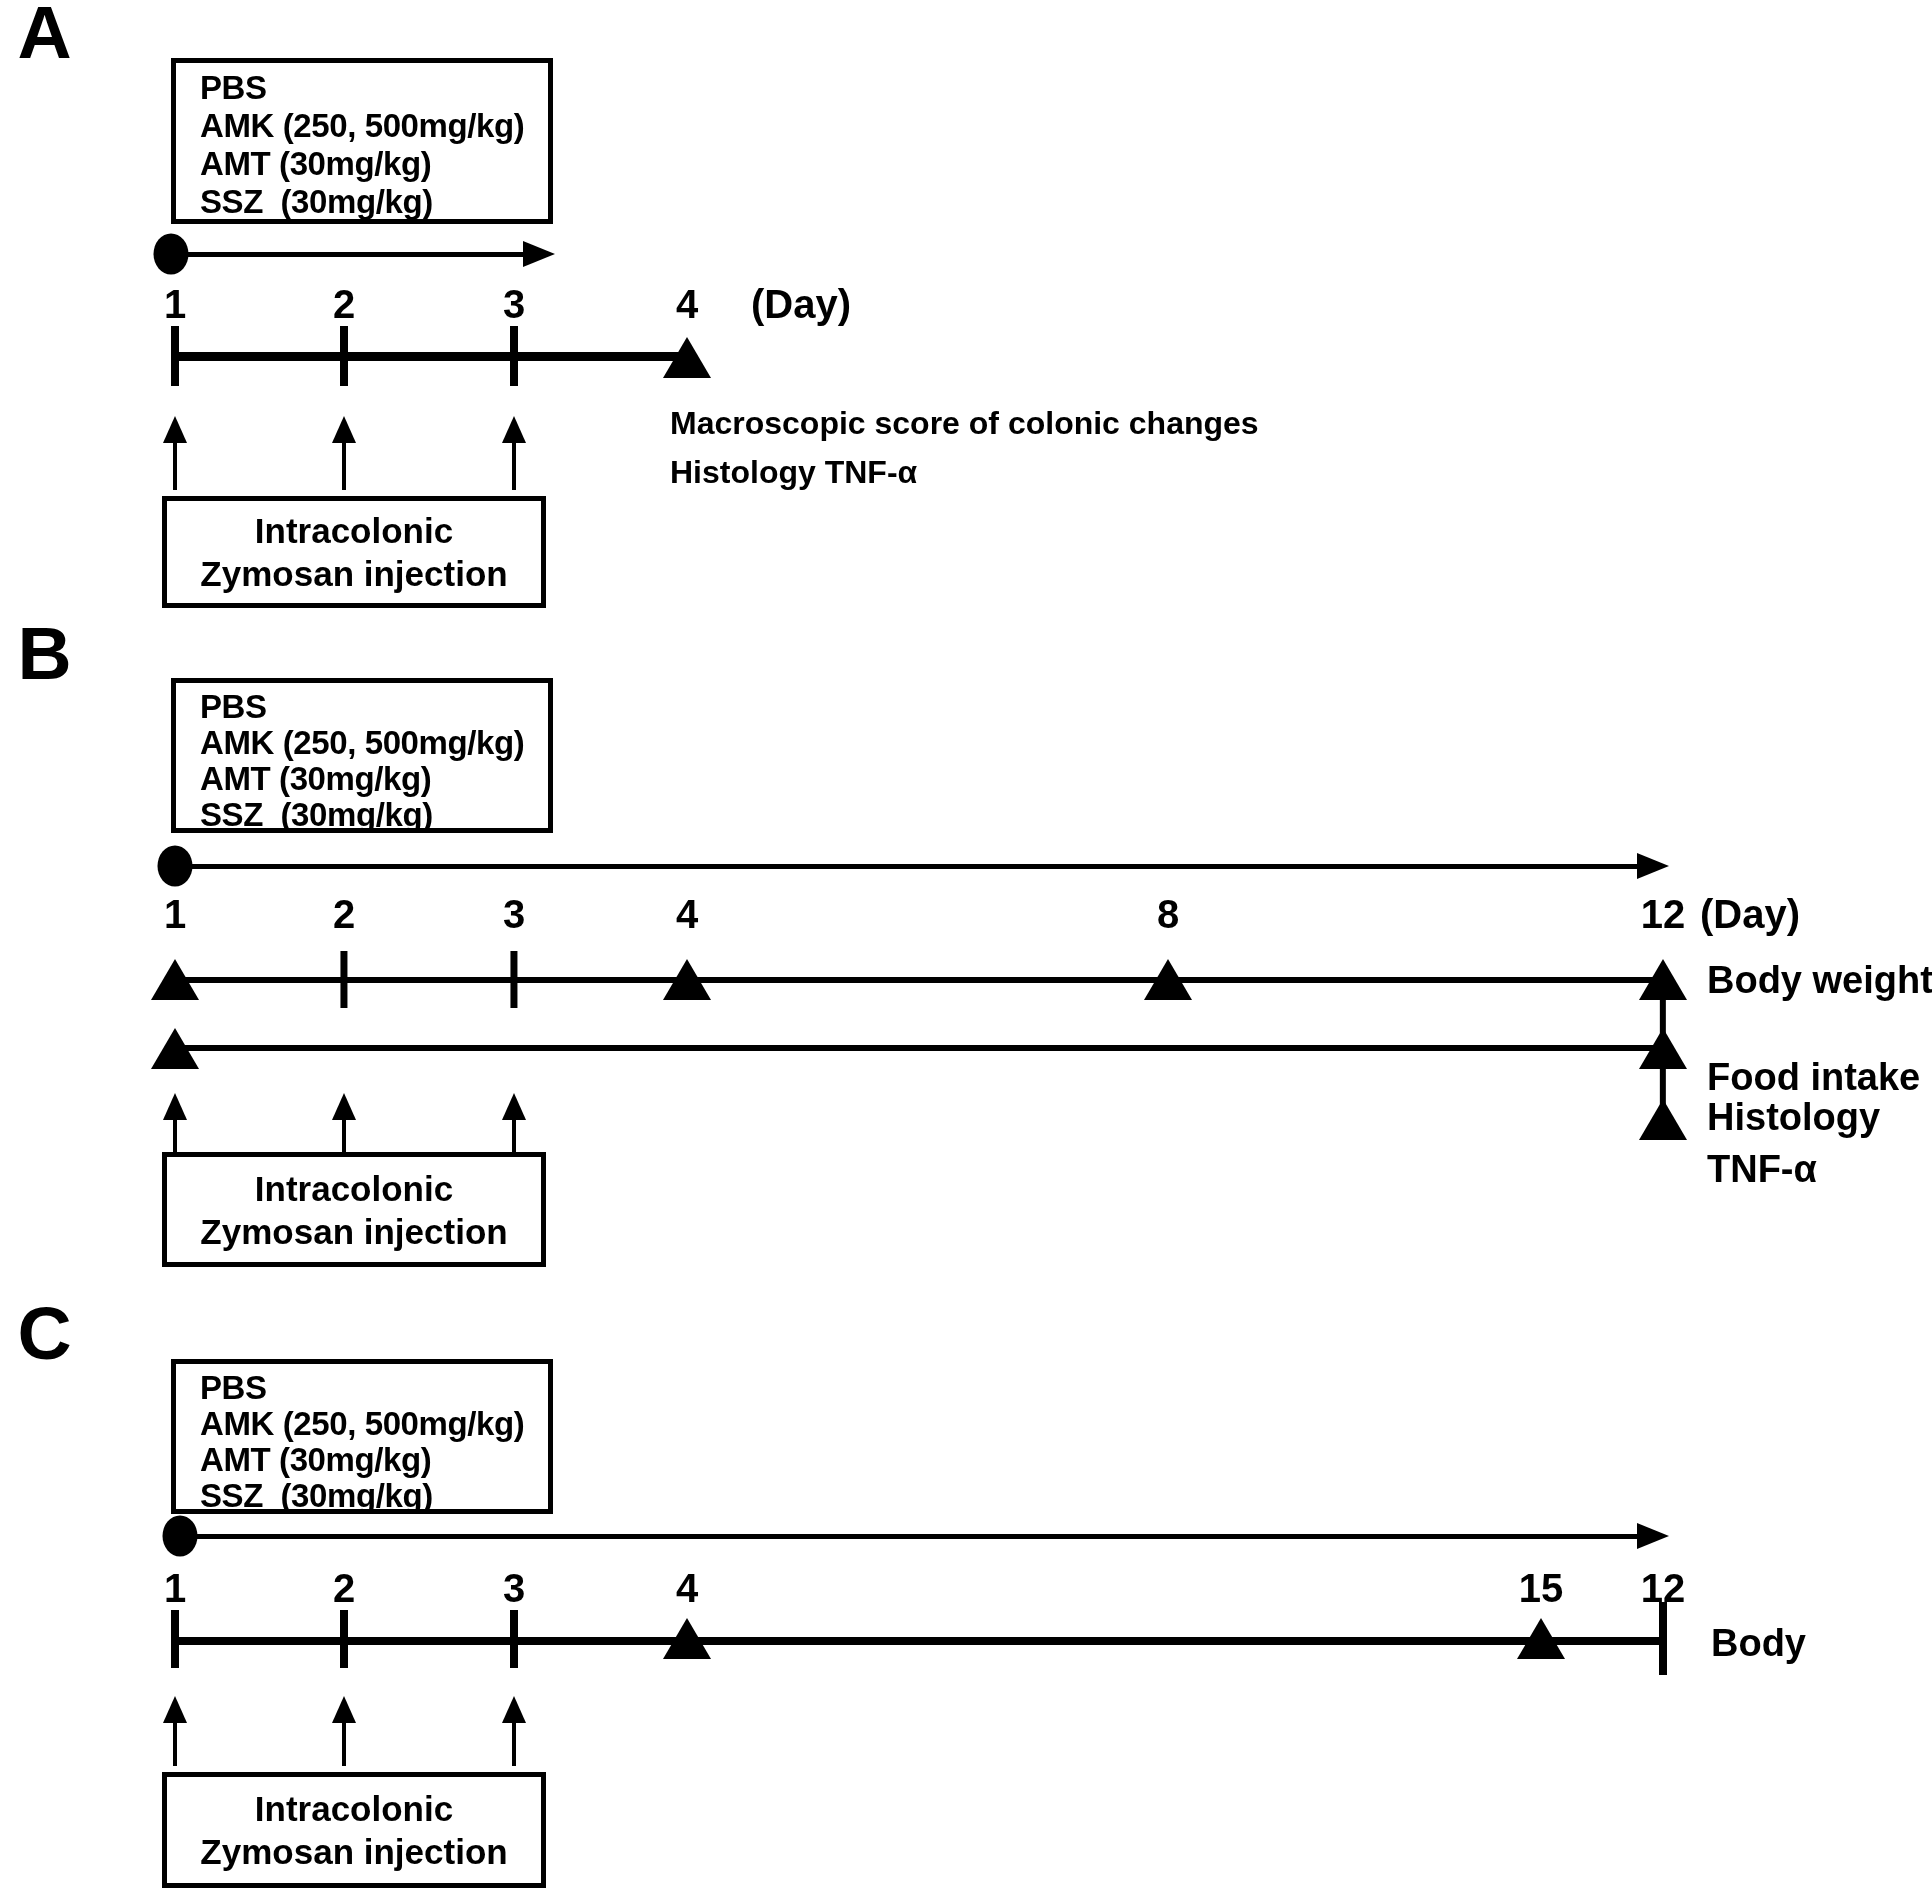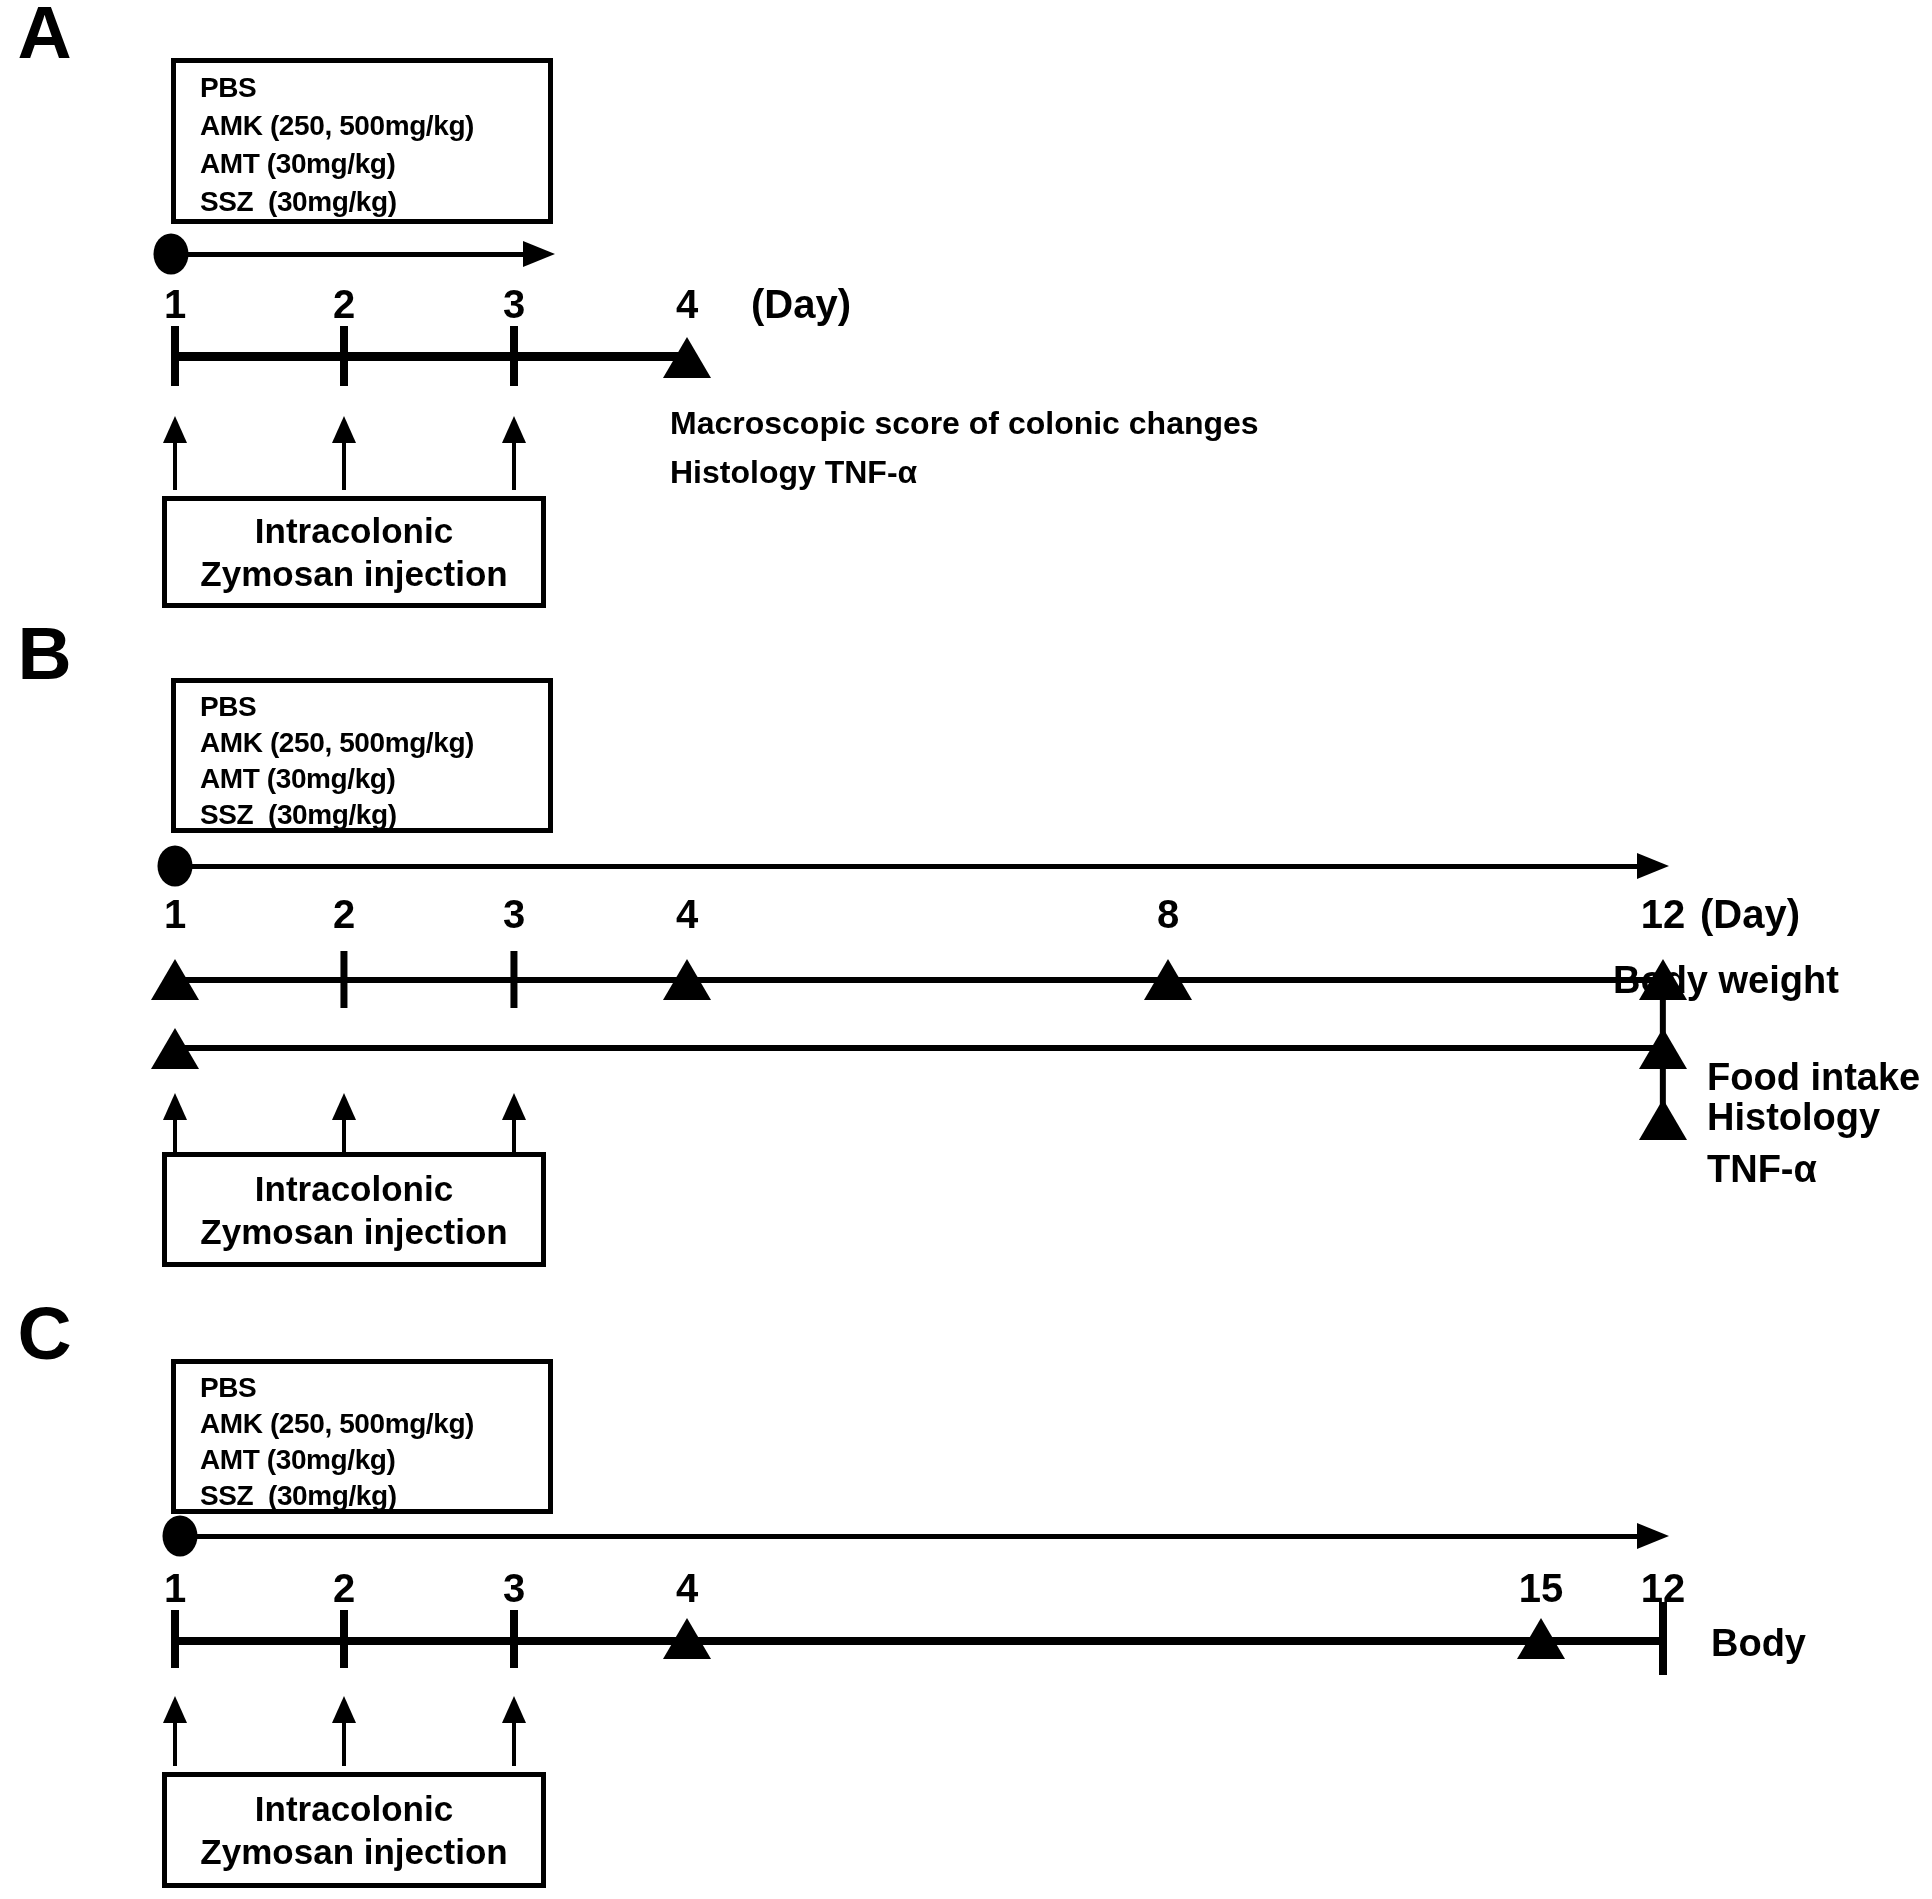--- a/index.html
+++ b/index.html
@@ -1,20 +1,20 @@
 <!DOCTYPE html>
 <html style="font-size:12.6px"><head>
 <meta charset="utf-8">
 <style>
   html,body{margin:0;padding:0;background:#fff;}
   body{width:1933px;height:1899px;position:relative;font-family:"Liberation Sans",sans-serif;color:#000;}
   .abs{position:absolute;}
   .letter{font-size:75px;font-weight:bold;line-height:1;}
   .drugbox{border:5.5px solid #000;box-sizing:border-box;background:#fff;padding:6.3px 3.2px 0 24px;}
-  .drugline{font-size:28px;font-weight:bold;line-height:38px;white-space:pre;letter-spacing:-0.4px;}
+  .drugline{font-size:33px;font-weight:bold;line-height:38px;white-space:pre;letter-spacing:-0.4px;}
   .dot{width:35px;height:41px;background:#000;border-radius:50%;transform:translate(-50%,-50%);}
   .hline{background:#000;}
   .arrow-right{width:0;height:0;border-top:13.4px solid transparent;border-bottom:13.4px solid transparent;border-left:32px solid #000;}
   .daynum{font-size:40px;font-weight:bold;transform:translateX(-50%);line-height:1;}
   .dayunit{font-size:40px;font-weight:bold;line-height:1;}
   .tick{background:#000;transform:translateX(-50%);}
   .tri{width:0;height:0;border-left:24px solid transparent;border-right:24px solid transparent;border-bottom:41px solid #000;transform:translateX(-50%);}
   .vline{background:#000;transform:translateX(-50%);}
   .readout{font-size:32px;font-weight:bold;line-height:1;white-space:pre;}
   .rowlabel{font-size:38px;font-weight:bold;line-height:1;white-space:pre;}
@@ -99,21 +99,21 @@
 
   <div class="abs vline" style="left:1663px;top:986px;width:6.3px;height:120px"></div>
 
   <div class="abs hline" style="left:175px;top:977px;width:1488px;height:6.3px"></div>
   <div class="abs tick" style="left:344px;top:951px;width:7.1px;height:57px"></div>
   <div class="abs tick" style="left:514px;top:951px;width:7.1px;height:57px"></div>
   <div class="abs tri" style="left:175px;top:959px"></div>
   <div class="abs tri" style="left:687px;top:959px"></div>
   <div class="abs tri" style="left:1168px;top:959px"></div>
   <div class="abs tri" style="left:1663px;top:959px"></div>
-  <div class="abs rowlabel" style="left:1613px;top:961px">Body weight</div>
+  <div class="abs rowlabel" style="left:1707px;top:961px">Body weight</div>
 
   <div class="abs hline" style="left:175px;top:1045px;width:1488px;height:6.3px"></div>
   <div class="abs tri" style="left:175px;top:1028px"></div>
   <div class="abs tri" style="left:1663px;top:1028px"></div>
   <div class="abs rowlabel" style="left:1707px;top:1058px">Food intake</div>
 
   <div class="abs tri" style="left:1663px;top:1099px"></div>
   <div class="abs rowlabel" style="left:1707px;top:1098px">Histology</div>
   <div class="abs rowlabel" style="left:1707px;top:1150px">TNF-α</div>
 

